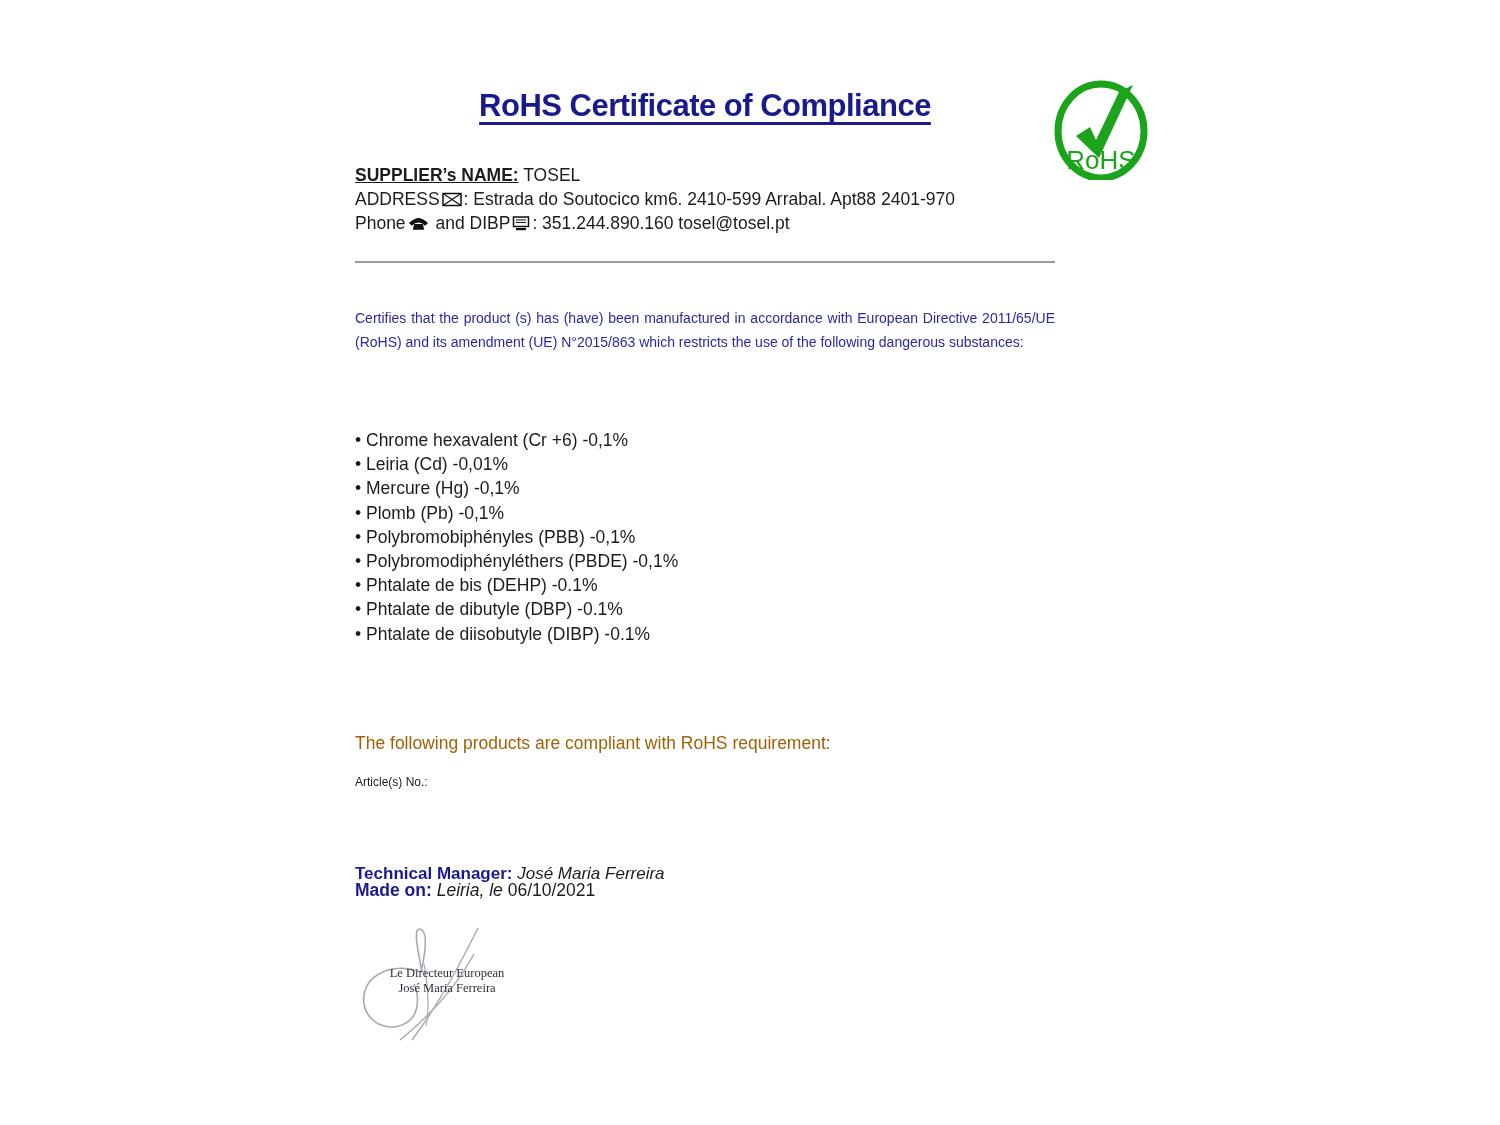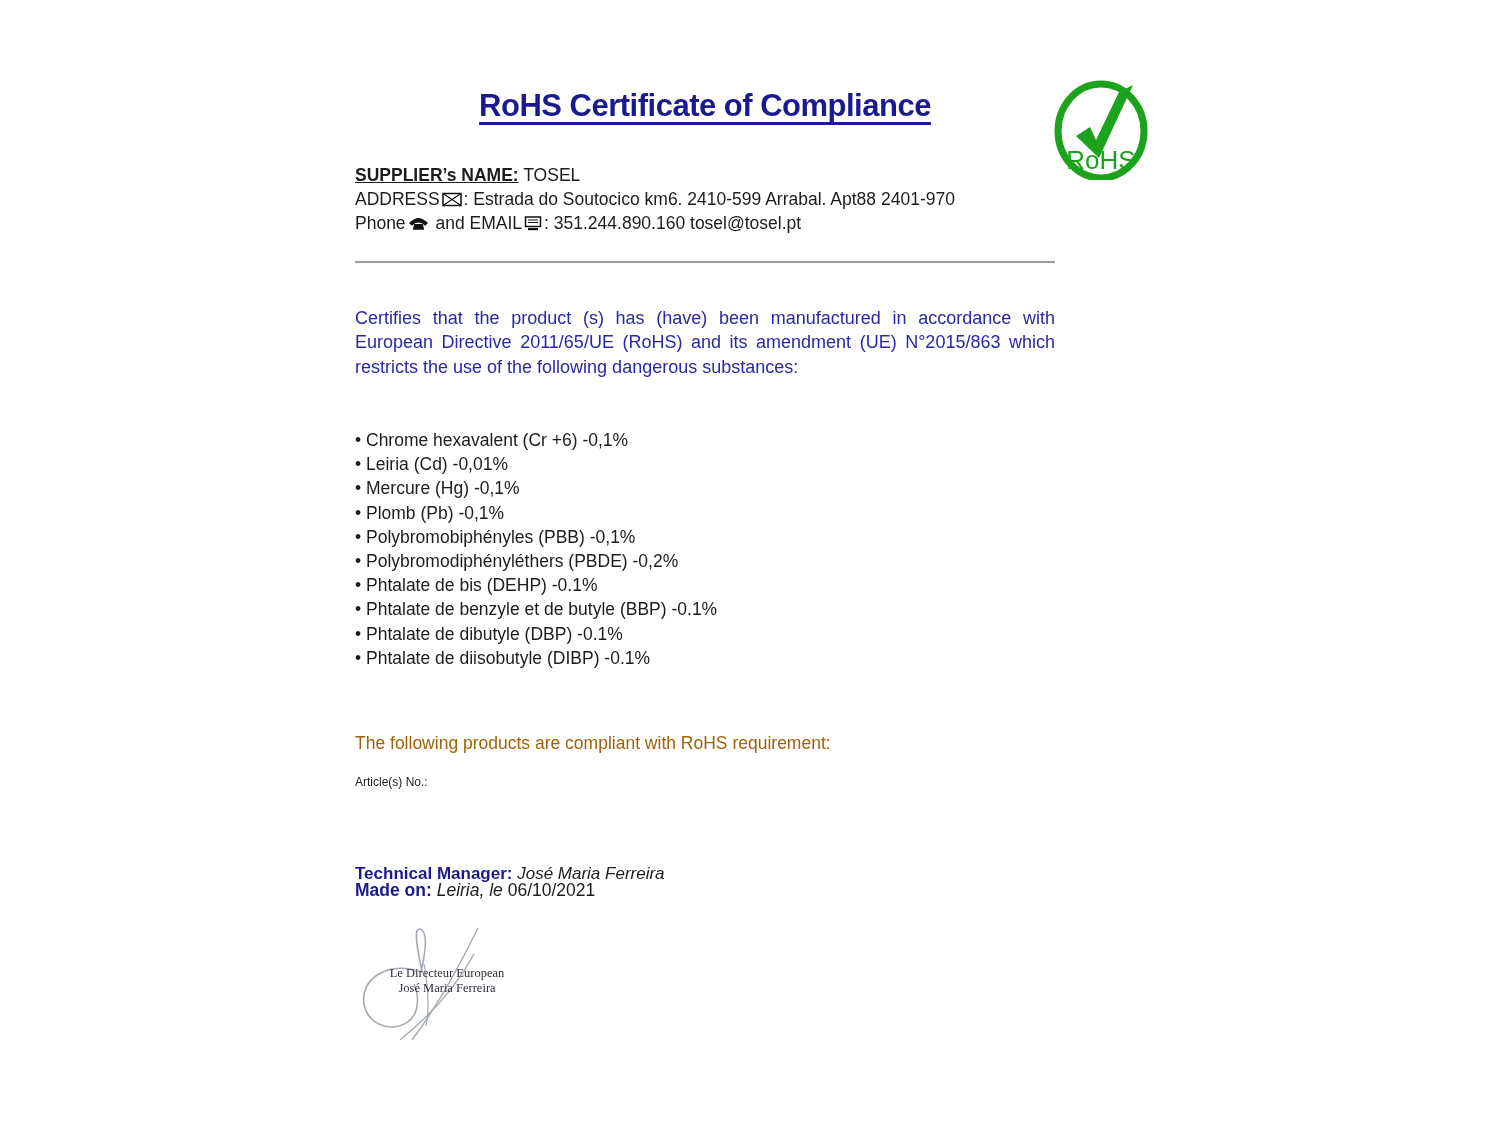--- a/index.html
+++ b/index.html
@@ -36,21 +36,21 @@
   .underline { text-decoration: underline; }
   .inline-icon { vertical-align: -2px; margin: 0 2px; }
 
   .divider {
     left: 355px; top: 261px; width: 700px; height: 2px;
     background: #9c9c9c;
   }
 
   .cert-paragraph {
     left: 355px; top: 306px; width: 700px;
-    font-size: 18px; line-height: 24.4px;
+    font-size: 14px; line-height: 24.4px;
     color: #2929a3;
     text-align: justify;
     text-align-last: left;
   }
 
   .substances {
     left: 355px; top: 428px;
     margin: 0; padding: 0; list-style: none;
     font-size: 17.5px; line-height: 24.2px;
   }
@@ -97,40 +97,39 @@
   <div><span class="bold underline">SUPPLIER’s NAME:</span> <span>TOSEL</span></div>
   <div><span>ADDRESS</span><svg class="inline-icon" width="20" height="15" viewBox="0 0 20 15">
         <rect x="1" y="1.5" width="18" height="12" fill="none" stroke="#111111" stroke-width="1.5"></rect>
         <path d="M1 1.5 L19 13.5 M19 1.5 L1 13.5" stroke="#111111" stroke-width="1.2" fill="none"></path>
       </svg><span>: Estrada do Soutocico km6. 2410-599 Arrabal. Apt88 2401-970</span></div>
   <div><span>Phone</span><svg class="inline-icon" width="21" height="16" viewBox="0 0 22 16">
         <path d="M1 8 Q11 -2 21 8 L18 11 Q11 4 4 11 Z" fill="#111111"></path>
         <path d="M5 15 L17 15 L15.5 9 L6.5 9 Z" fill="#111111"></path>
         <rect x="9" y="3" width="4" height="3" fill="#111111"></rect>
       </svg>
-  <span>and EMAIL</span><svg class="inline-icon" width="18" height="15" viewBox="0 0 18 15">
+  <span>and DIBP</span><svg class="inline-icon" width="18" height="15" viewBox="0 0 18 15">
         <rect x="1.5" y="1" width="15" height="9.5" fill="none" stroke="#111111" stroke-width="1.5"></rect>
         <rect x="4" y="12" width="10" height="2.2" fill="#111111"></rect>
         <path d="M4 4 H14 M4 6.5 H14" stroke="#111111" stroke-width="1" fill="none"></path>
       </svg><span>: 351.244.890.160 tosel@tosel.pt</span></div>
 </div>
 
 <div class="abs divider"></div>
 
 <div class="abs cert-paragraph">Certifies that the product (s) has (have) been manufactured in accordance with European Directive 2011/65/UE (RoHS) and its amendment (UE) N°2015/863 which restricts the use of the following dangerous substances:</div>
 
 <ul class="abs substances">
   <li>Chrome hexavalent (Cr +6) -0,1%</li>
   <li>Leiria (Cd) -0,01%</li>
   <li>Mercure (Hg) -0,1%</li>
   <li>Plomb (Pb) -0,1%</li>
   <li>Polybromobiphényles (PBB) -0,1%</li>
-  <li>Polybromodiphényléthers (PBDE) -0,2%</li>
+  <li>Polybromodiphényléthers (PBDE) -0,1%</li>
   <li>Phtalate de bis (DEHP) -0.1%</li>
-  <li>Phtalate de benzyle et de butyle (BBP) -0.1%</li>
   <li>Phtalate de dibutyle (DBP) -0.1%</li>
   <li>Phtalate de diisobutyle (DIBP) -0.1%</li>
 </ul>
 
 <div class="abs statement">The following products are compliant with RoHS requirement:</div>
 
 <div class="abs articles">Article(s) No.:</div>
 
 <div class="abs made-on"><span class="label-navy">Made on:</span> <span class="italic">Leiria, le</span> <span>06/10/2021</span></div>
 

